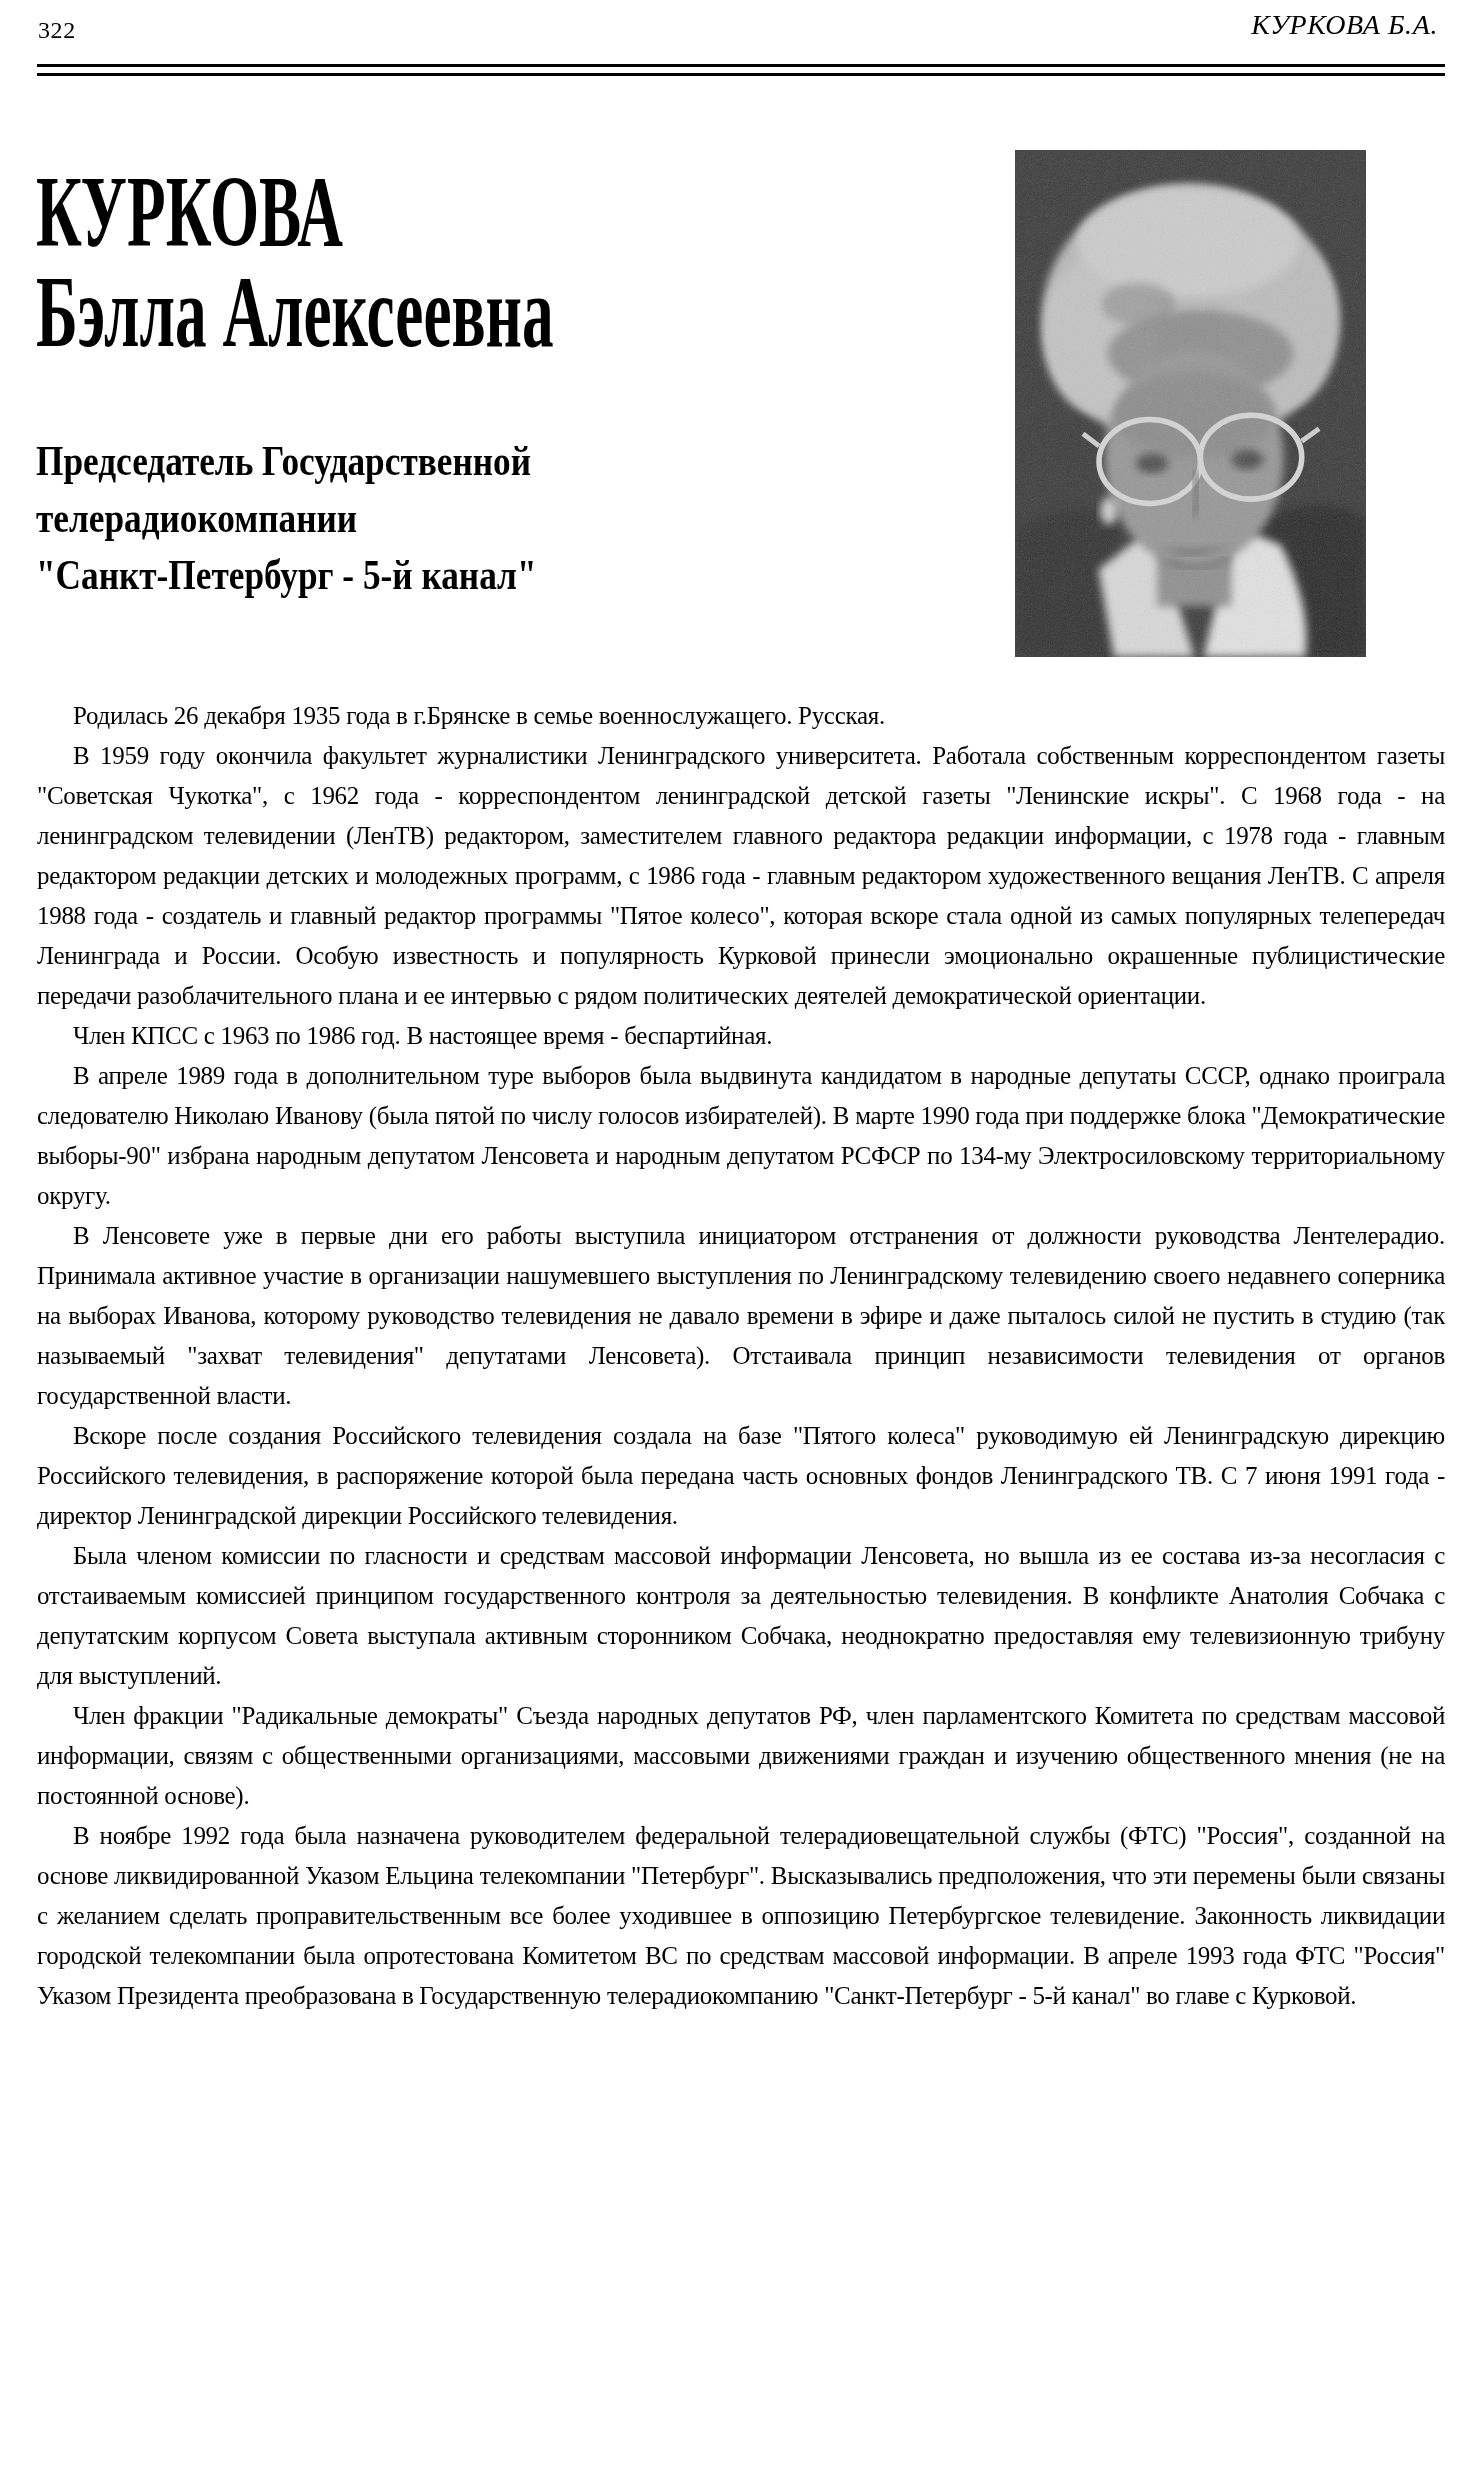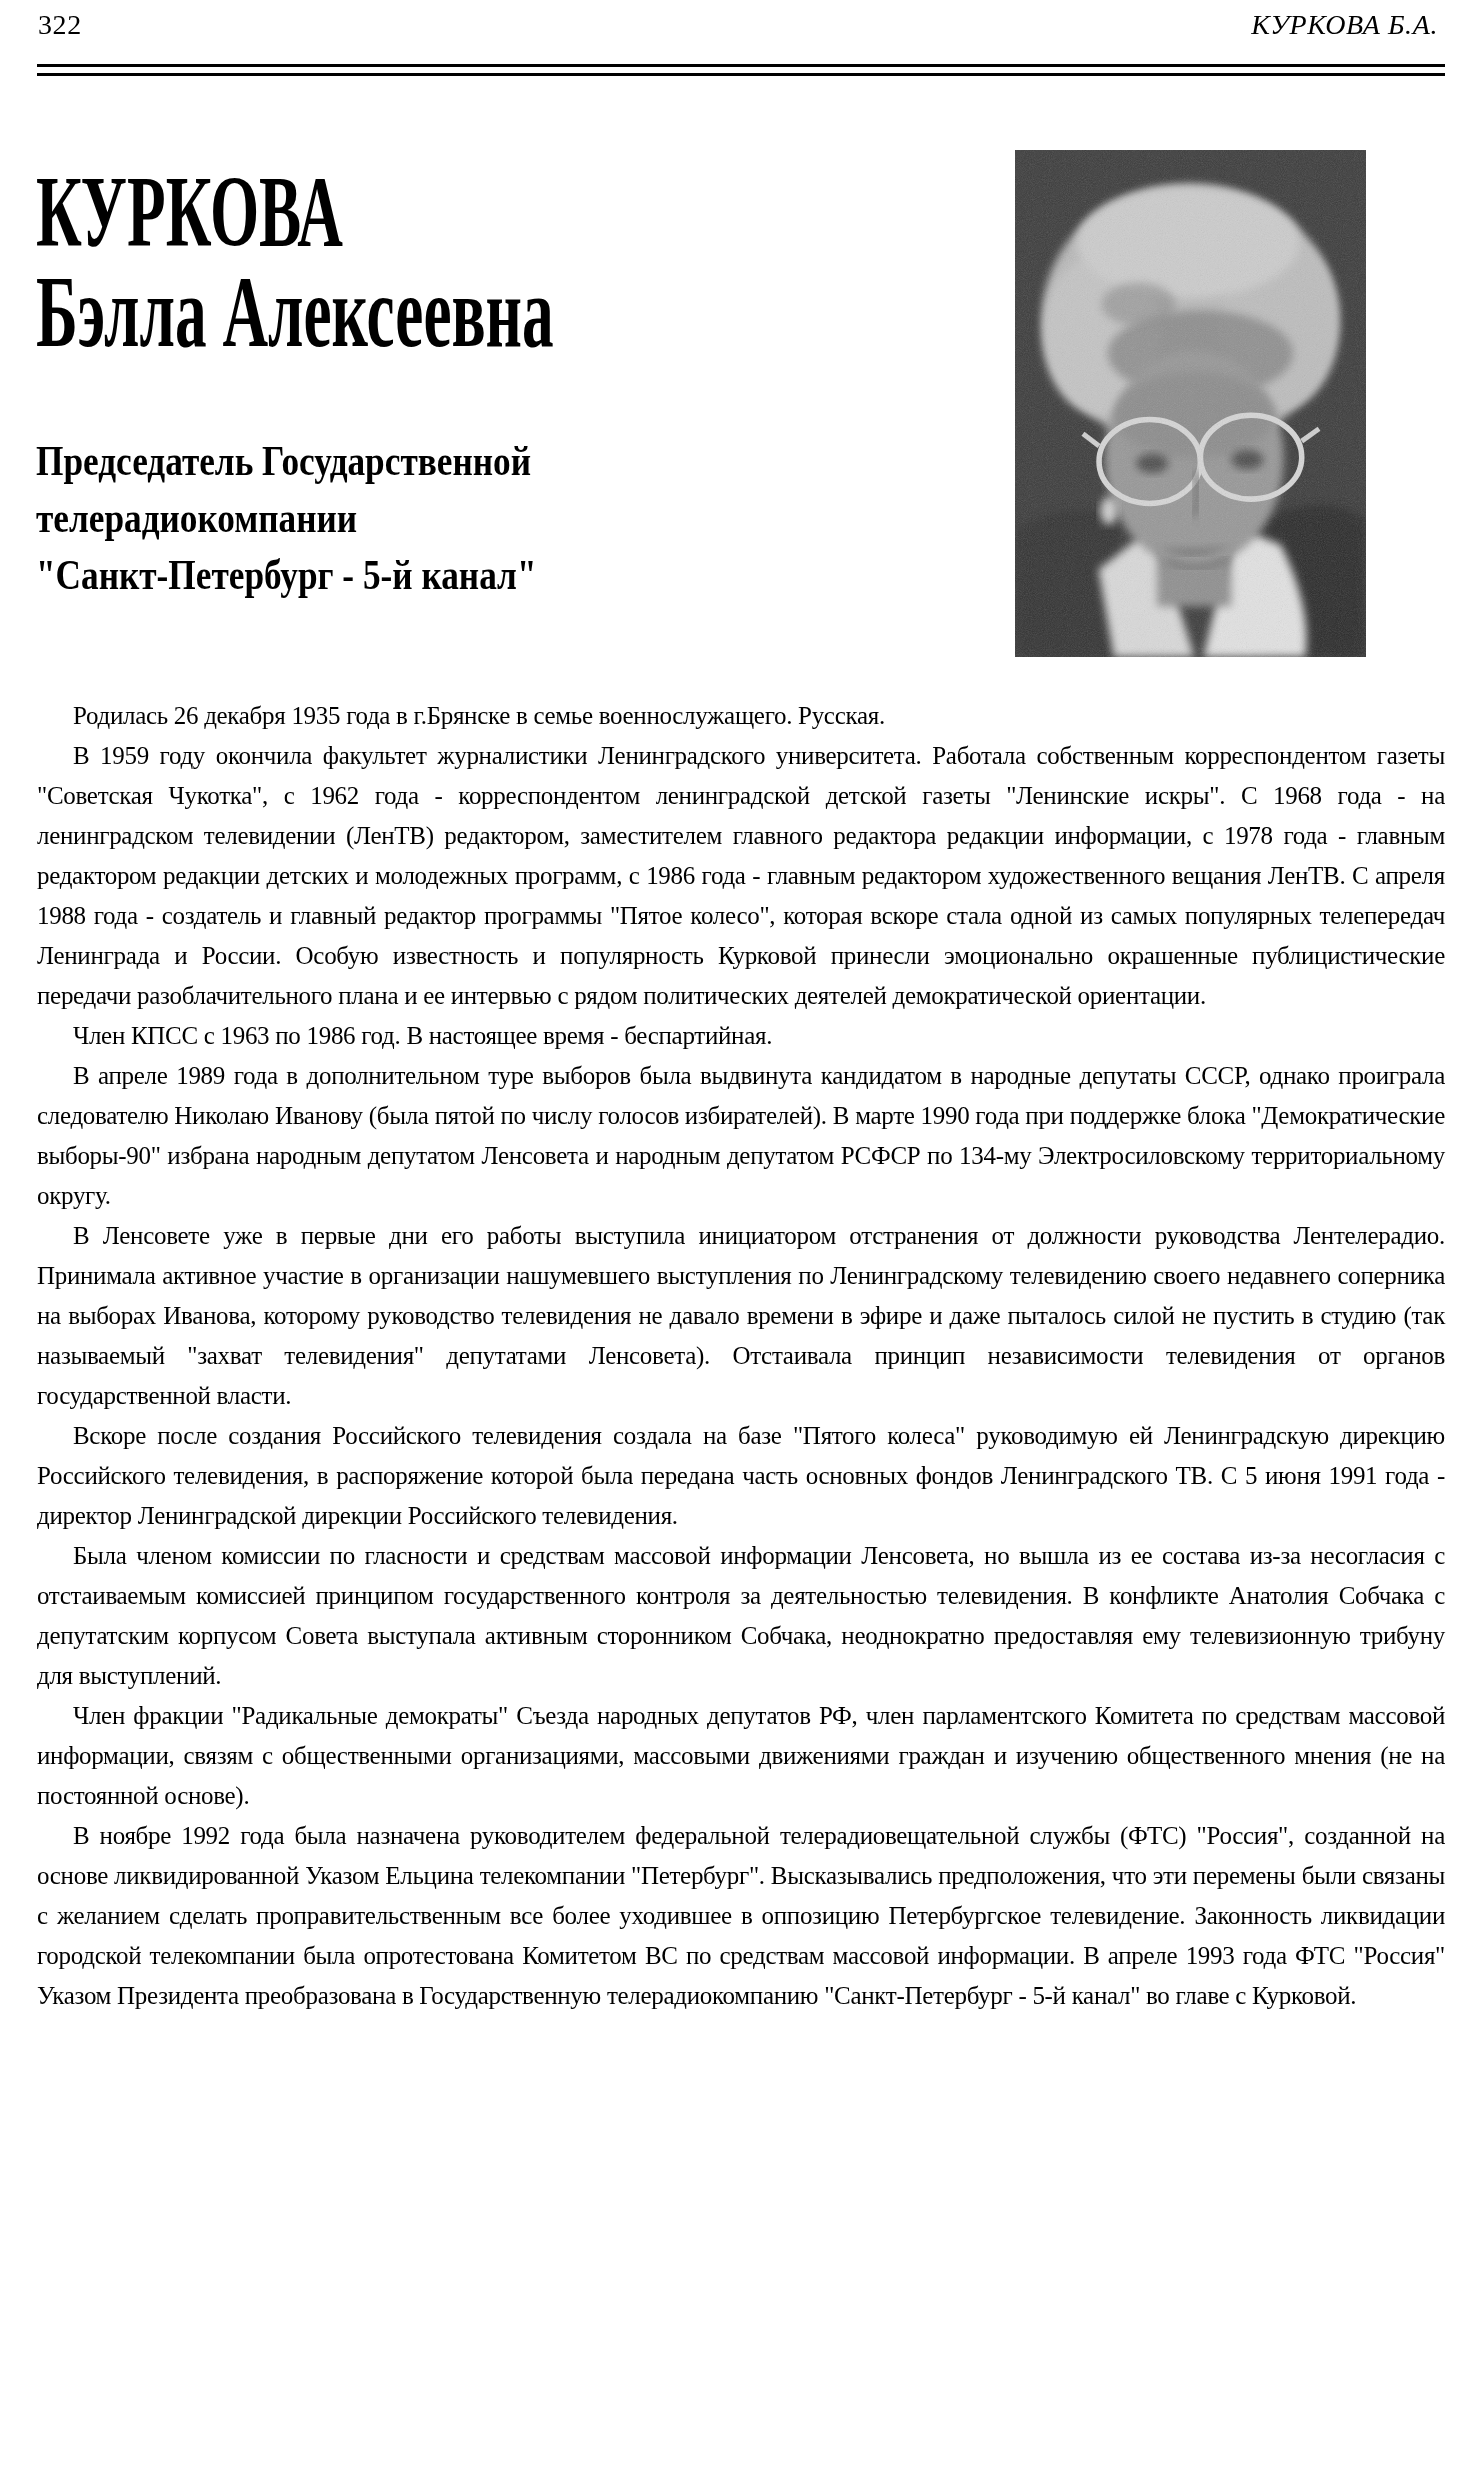--- a/index.html
+++ b/index.html
@@ -13,22 +13,22 @@
     height: 2487px;
     background: #ffffff;
     color: #000000;
     font-family: "Liberation Serif", "DejaVu Serif", serif;
     overflow: hidden;
   }
   
   .page-number {
     position: absolute;
     left: 38px;
-    top: 11px;
-    font-size: 28px;
+    top: 18px;
+    font-size: 24px;
     line-height: 1;
     letter-spacing: 0.6px;
   }
   .running-head {
     position: absolute;
     right: 43px;
     top: 11px;
     font-size: 28px;
     line-height: 1;
     font-style: italic;
@@ -168,20 +168,20 @@
       <rect x="0" y="0" width="568" height="822" filter="url(#grain)" opacity="0.5"></rect>
     </svg>
   </div>
 
   <div class="biography">
     <p>Родилась 26 декабря 1935 года в г.Брянске в семье военнослужащего. Русская.</p>
     <p>В 1959 году окончила факультет журналистики Ленинградского университета. Работала собственным корреспондентом газеты "Советская Чукотка", с 1962 года - корреспондентом ленинградской детской газеты "Ленинские искры". С 1968 года - на ленинградском телевидении (ЛенТВ) редактором, заместителем главного редактора редакции информации, с 1978 года - главным редактором редакции детских и молодежных программ, с 1986 года - главным редактором художественного вещания ЛенТВ. С апреля 1988 года - создатель и главный редактор программы "Пятое колесо", которая вскоре стала одной из самых популярных телепередач Ленинграда и России. Особую известность и популярность Курковой принесли эмоционально окрашенные публицистические передачи разоблачительного плана и ее интервью с рядом политических деятелей демократической ориентации.</p>
     <p>Член КПСС с 1963 по 1986 год. В настоящее время - беспартийная.</p>
     <p>В апреле 1989 года в дополнительном туре выборов была выдвинута кандидатом в народные депутаты СССР, однако проиграла следователю Николаю Иванову (была пятой по числу голосов избирателей). В марте 1990 года при поддержке блока "Демократические выборы-90" избрана народным депутатом Ленсовета и народным депутатом РСФСР по 134-му Электросиловскому территориальному округу.</p>
     <p>В Ленсовете уже в первые дни его работы выступила инициатором отстранения от должности руководства Лентелерадио. Принимала активное участие в организации нашумевшего выступления по Ленинградскому телевидению своего недавнего соперника на выборах Иванова, которому руководство телевидения не давало времени в эфире и даже пыталось силой не пустить в студию (так называемый "захват телевидения" депутатами Ленсовета). Отстаивала принцип независимости телевидения от органов государственной власти.</p>
-    <p>Вскоре после создания Российского телевидения создала на базе "Пятого колеса" руководимую ей Ленинградскую дирекцию Российского телевидения, в распоряжение которой была передана часть основных фондов Ленинградского ТВ. С 5 июня 1991 года - директор Ленинградской дирекции Российского телевидения.</p>
+    <p>Вскоре после создания Российского телевидения создала на базе "Пятого колеса" руководимую ей Ленинградскую дирекцию Российского телевидения, в распоряжение которой была передана часть основных фондов Ленинградского ТВ. С 7 июня 1991 года - директор Ленинградской дирекции Российского телевидения.</p>
     <p>Была членом комиссии по гласности и средствам массовой информации Ленсовета, но вышла из ее состава из-за несогласия с отстаиваемым комиссией принципом государственного контроля за деятельностью телевидения. В конфликте Анатолия Собчака с депутатским корпусом Совета выступала активным сторонником Собчака, неоднократно предоставляя ему телевизионную трибуну для выступлений.</p>
     <p>Член фракции "Радикальные демократы" Съезда народных депутатов РФ, член парламентского Комитета по средствам массовой информации, связям с общественными организациями, массовыми движениями граждан и изучению общественного мнения (не на постоянной основе).</p>
     <p>В ноябре 1992 года была назначена руководителем федеральной телерадиовещательной службы (ФТС) "Россия", созданной на основе ликвидированной Указом Ельцина телекомпании "Петербург". Высказывались предположения, что эти перемены были связаны с желанием сделать проправительственным все более уходившее в оппозицию Петербургское телевидение. Законность ликвидации городской телекомпании была опротестована Комитетом ВС по средствам массовой информации. В апреле 1993 года ФТС "Россия" Указом Президента преобразована в Государственную телерадиокомпанию "Санкт-Петербург - 5-й канал" во главе с Курковой.</p>
   </div>
 
 </div>
 
 
 </body></html>

